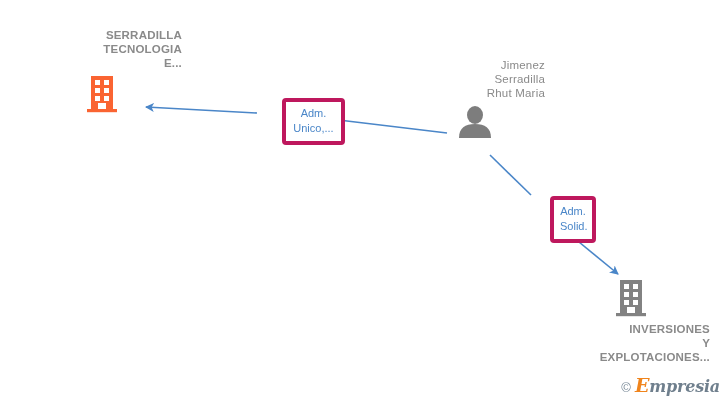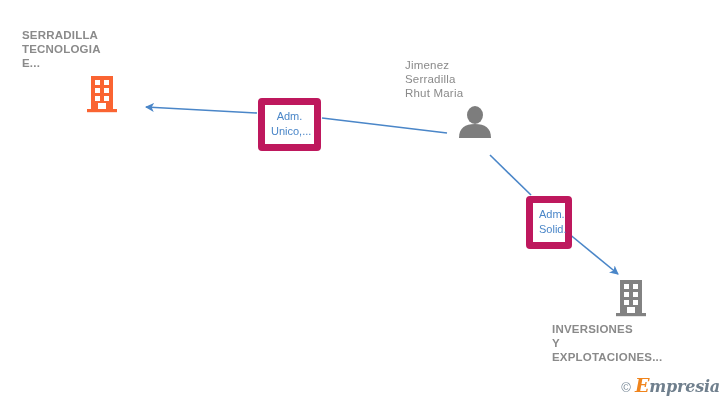--- a/index.html
+++ b/index.html
@@ -20,21 +20,21 @@
   svg.edges {
     position: absolute;
     left: 0;
     top: 0;
     width: 728px;
     height: 400px;
     pointer-events: none;
   }
   .node {
     position: absolute;
-    text-align: left;
+    text-align: right;
   }
   .node-label {
     color: #8a8a8a;
     font-size: 11.5px;
     line-height: 14px;
     letter-spacing: 0.2px;
     white-space: pre-line;
     font-weight: bold;
   }
   .node-label.thin {
@@ -65,30 +65,31 @@
   #node-company-2 {
     left: 552px;
     top: 278px;
     width: 158px;
   }
   #node-company-2 .node-label { margin-top: 4px; }
 
   
   .edge-label {
     position: absolute;
-    border: 7px solid #be185d;
+    border: 4px solid #be185d;
     border-radius: 4px;
     background: #ffffff;
     color: #4a86c8;
     font-size: 11px;
     line-height: 15px;
     text-align: center;
     padding: 4px 6px 5px 6px;
     white-space: pre-line;
     box-sizing: border-box;
+    margin-left: 24px;
   }
   #edge-label-1 {
     left: 258px;
     top: 98px;
     width: 63px;
   }
   #edge-label-2 {
     left: 526px;
     top: 196px;
     width: 46px;

